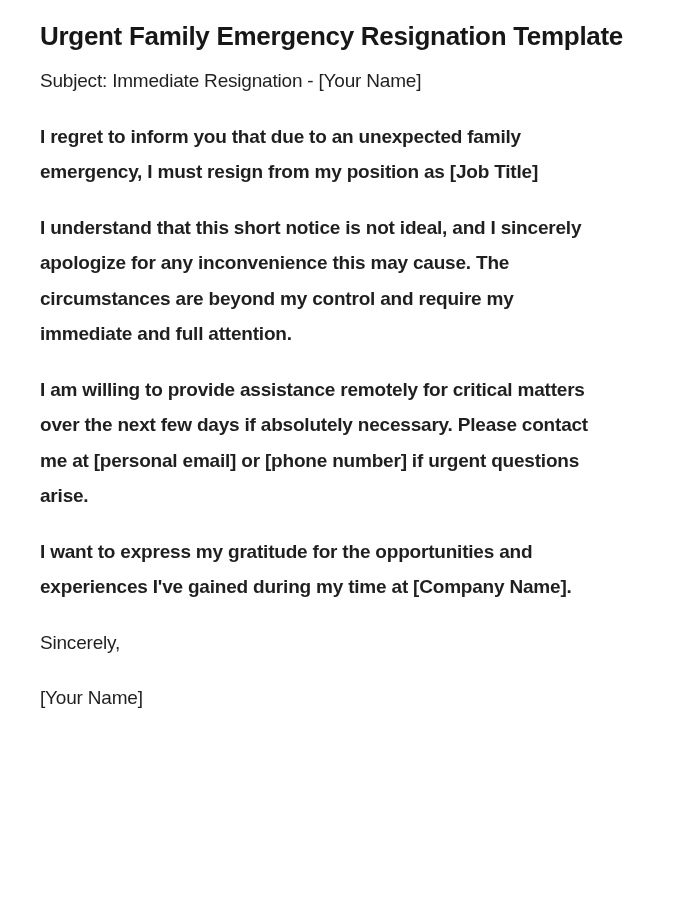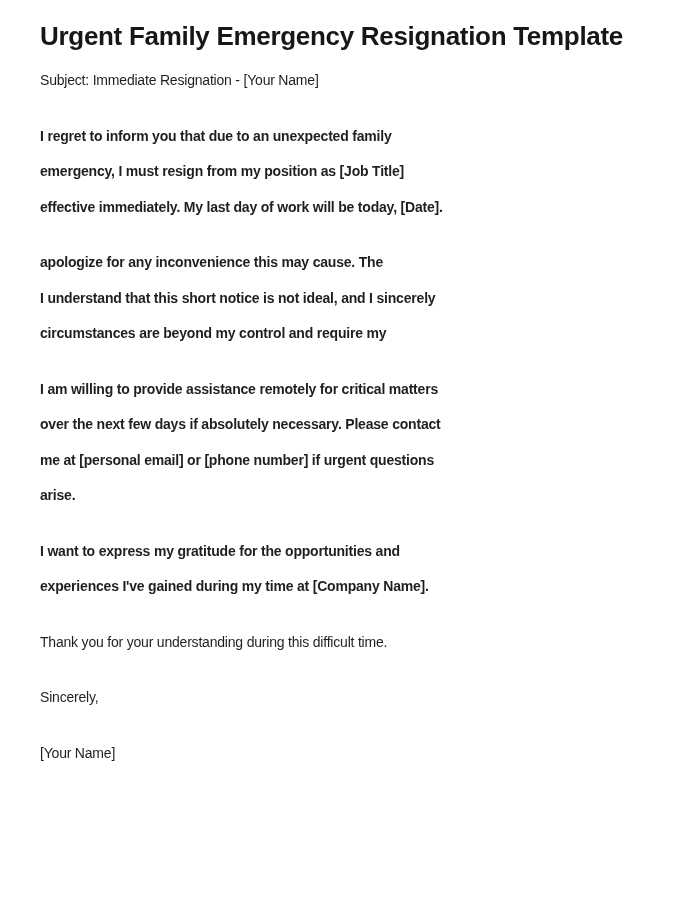--- a/index.html
+++ b/index.html
@@ -25,21 +25,21 @@
     margin: 0 0 10px 0;
     font-size: 26px;
     line-height: 34px;
     font-weight: 700;
     color: #171717;
     letter-spacing: -0.3px;
     white-space: nowrap;
   }
   .block {
     margin: 0 0 20px 0;
-    font-size: 14px;
+    font-size: 19px;
     line-height: 35.5px;
     letter-spacing: -0.2px;
   }
   .block:last-child {
     margin-bottom: 0;
   }
   .line {
     white-space: nowrap;
     font-weight: bold;
   }
@@ -50,40 +50,39 @@
 <div class="page">
 
   <h1 class="doc-title">Urgent Family Emergency Resignation Template</h1>
 
   <p class="block">Subject: Immediate Resignation - [Your Name]</p>
 
 
   <div class="block">
     <div class="line">I regret to inform you that due to an unexpected family</div>
     <div class="line">emergency, I must resign from my position as [Job Title]</div>
-    <div class="line">effective immediately. My last day of work will be today, [Date].</div>
   </div>
 
   <div class="block">
+    <div class="line">I understand that this short notice is not ideal, and I sincerely</div>
     <div class="line">apologize for any inconvenience this may cause. The</div>
-    <div class="line">I understand that this short notice is not ideal, and I sincerely</div>
     <div class="line">circumstances are beyond my control and require my</div>
+    <div class="line">immediate and full attention.</div>
   </div>
 
   <div class="block">
     <div class="line">I am willing to provide assistance remotely for critical matters</div>
     <div class="line">over the next few days if absolutely necessary. Please contact</div>
     <div class="line">me at [personal email] or [phone number] if urgent questions</div>
     <div class="line">arise.</div>
   </div>
 
   <div class="block">
     <div class="line">I want to express my gratitude for the opportunities and</div>
     <div class="line">experiences I've gained during my time at [Company Name].</div>
   </div>
 
-  <p class="block">Thank you for your understanding during this difficult time.</p>
 
   <p class="block">Sincerely,</p>
 
   <p class="block">[Your Name]</p>
 
 </div>
 
 </body></html>

